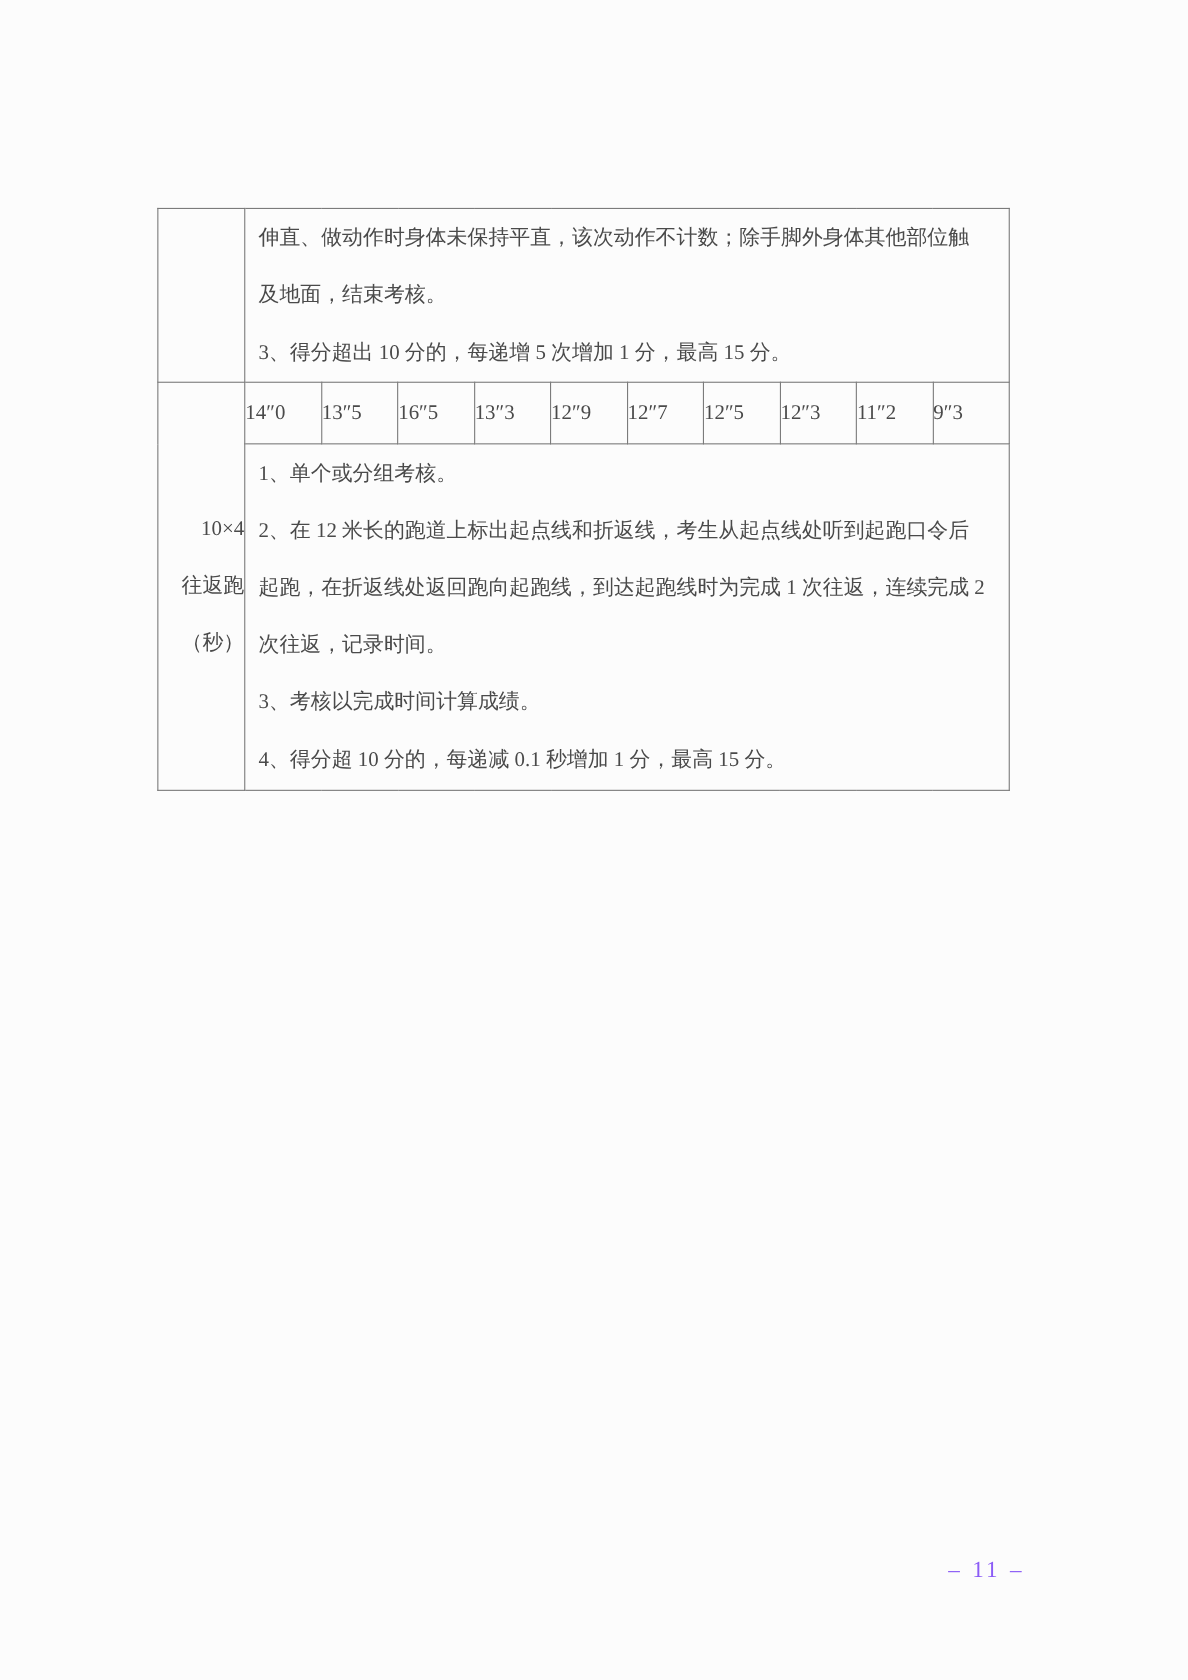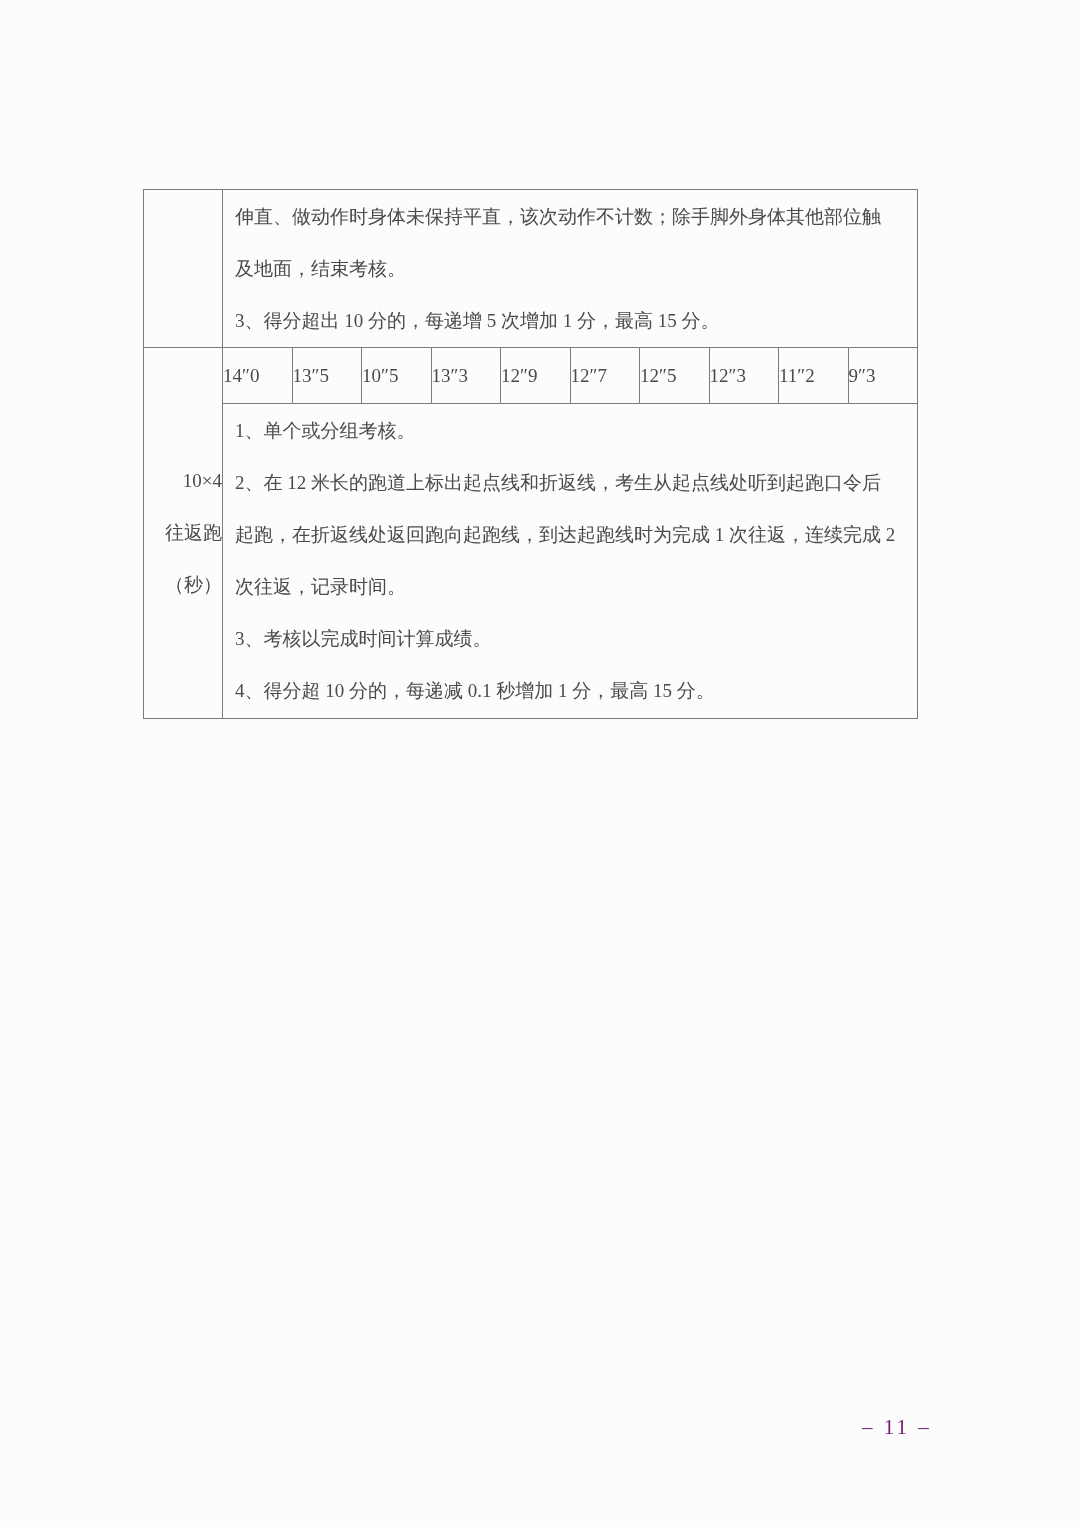--- a/index.html
+++ b/index.html
@@ -60,21 +60,21 @@
   }
   td.score-cell {
     text-align: left;
   }
   .page-number {
     position: absolute;
     left: 862px;
     top: 1415px;
     font-size: 21px;
     letter-spacing: 3px;
-    color: #701a75;
+    color: #8b5cf6;
     white-space: nowrap;
   }
 </style>
 </head>
 <body>
 
 <div class="page">
 
   <table class="score-table">
     <colgroup>
@@ -104,21 +104,21 @@
     </tr>
 
     <tr class="r-scores">
       <td rowspan="2" class="item-cell">
         <div class="text-line">10×4</div>
         <div class="text-line">往返跑</div>
         <div class="text-line">（秒）</div>
       </td>
       <td class="score-cell">14″0</td>
       <td class="score-cell">13″5</td>
-      <td class="score-cell">10″5</td>
+      <td class="score-cell">16″5</td>
       <td class="score-cell">13″3</td>
       <td class="score-cell">12″9</td>
       <td class="score-cell">12″7</td>
       <td class="score-cell">12″5</td>
       <td class="score-cell">12″3</td>
       <td class="score-cell">11″2</td>
       <td class="score-cell">9″3</td>
     </tr>
 
     <tr class="r-desc">

